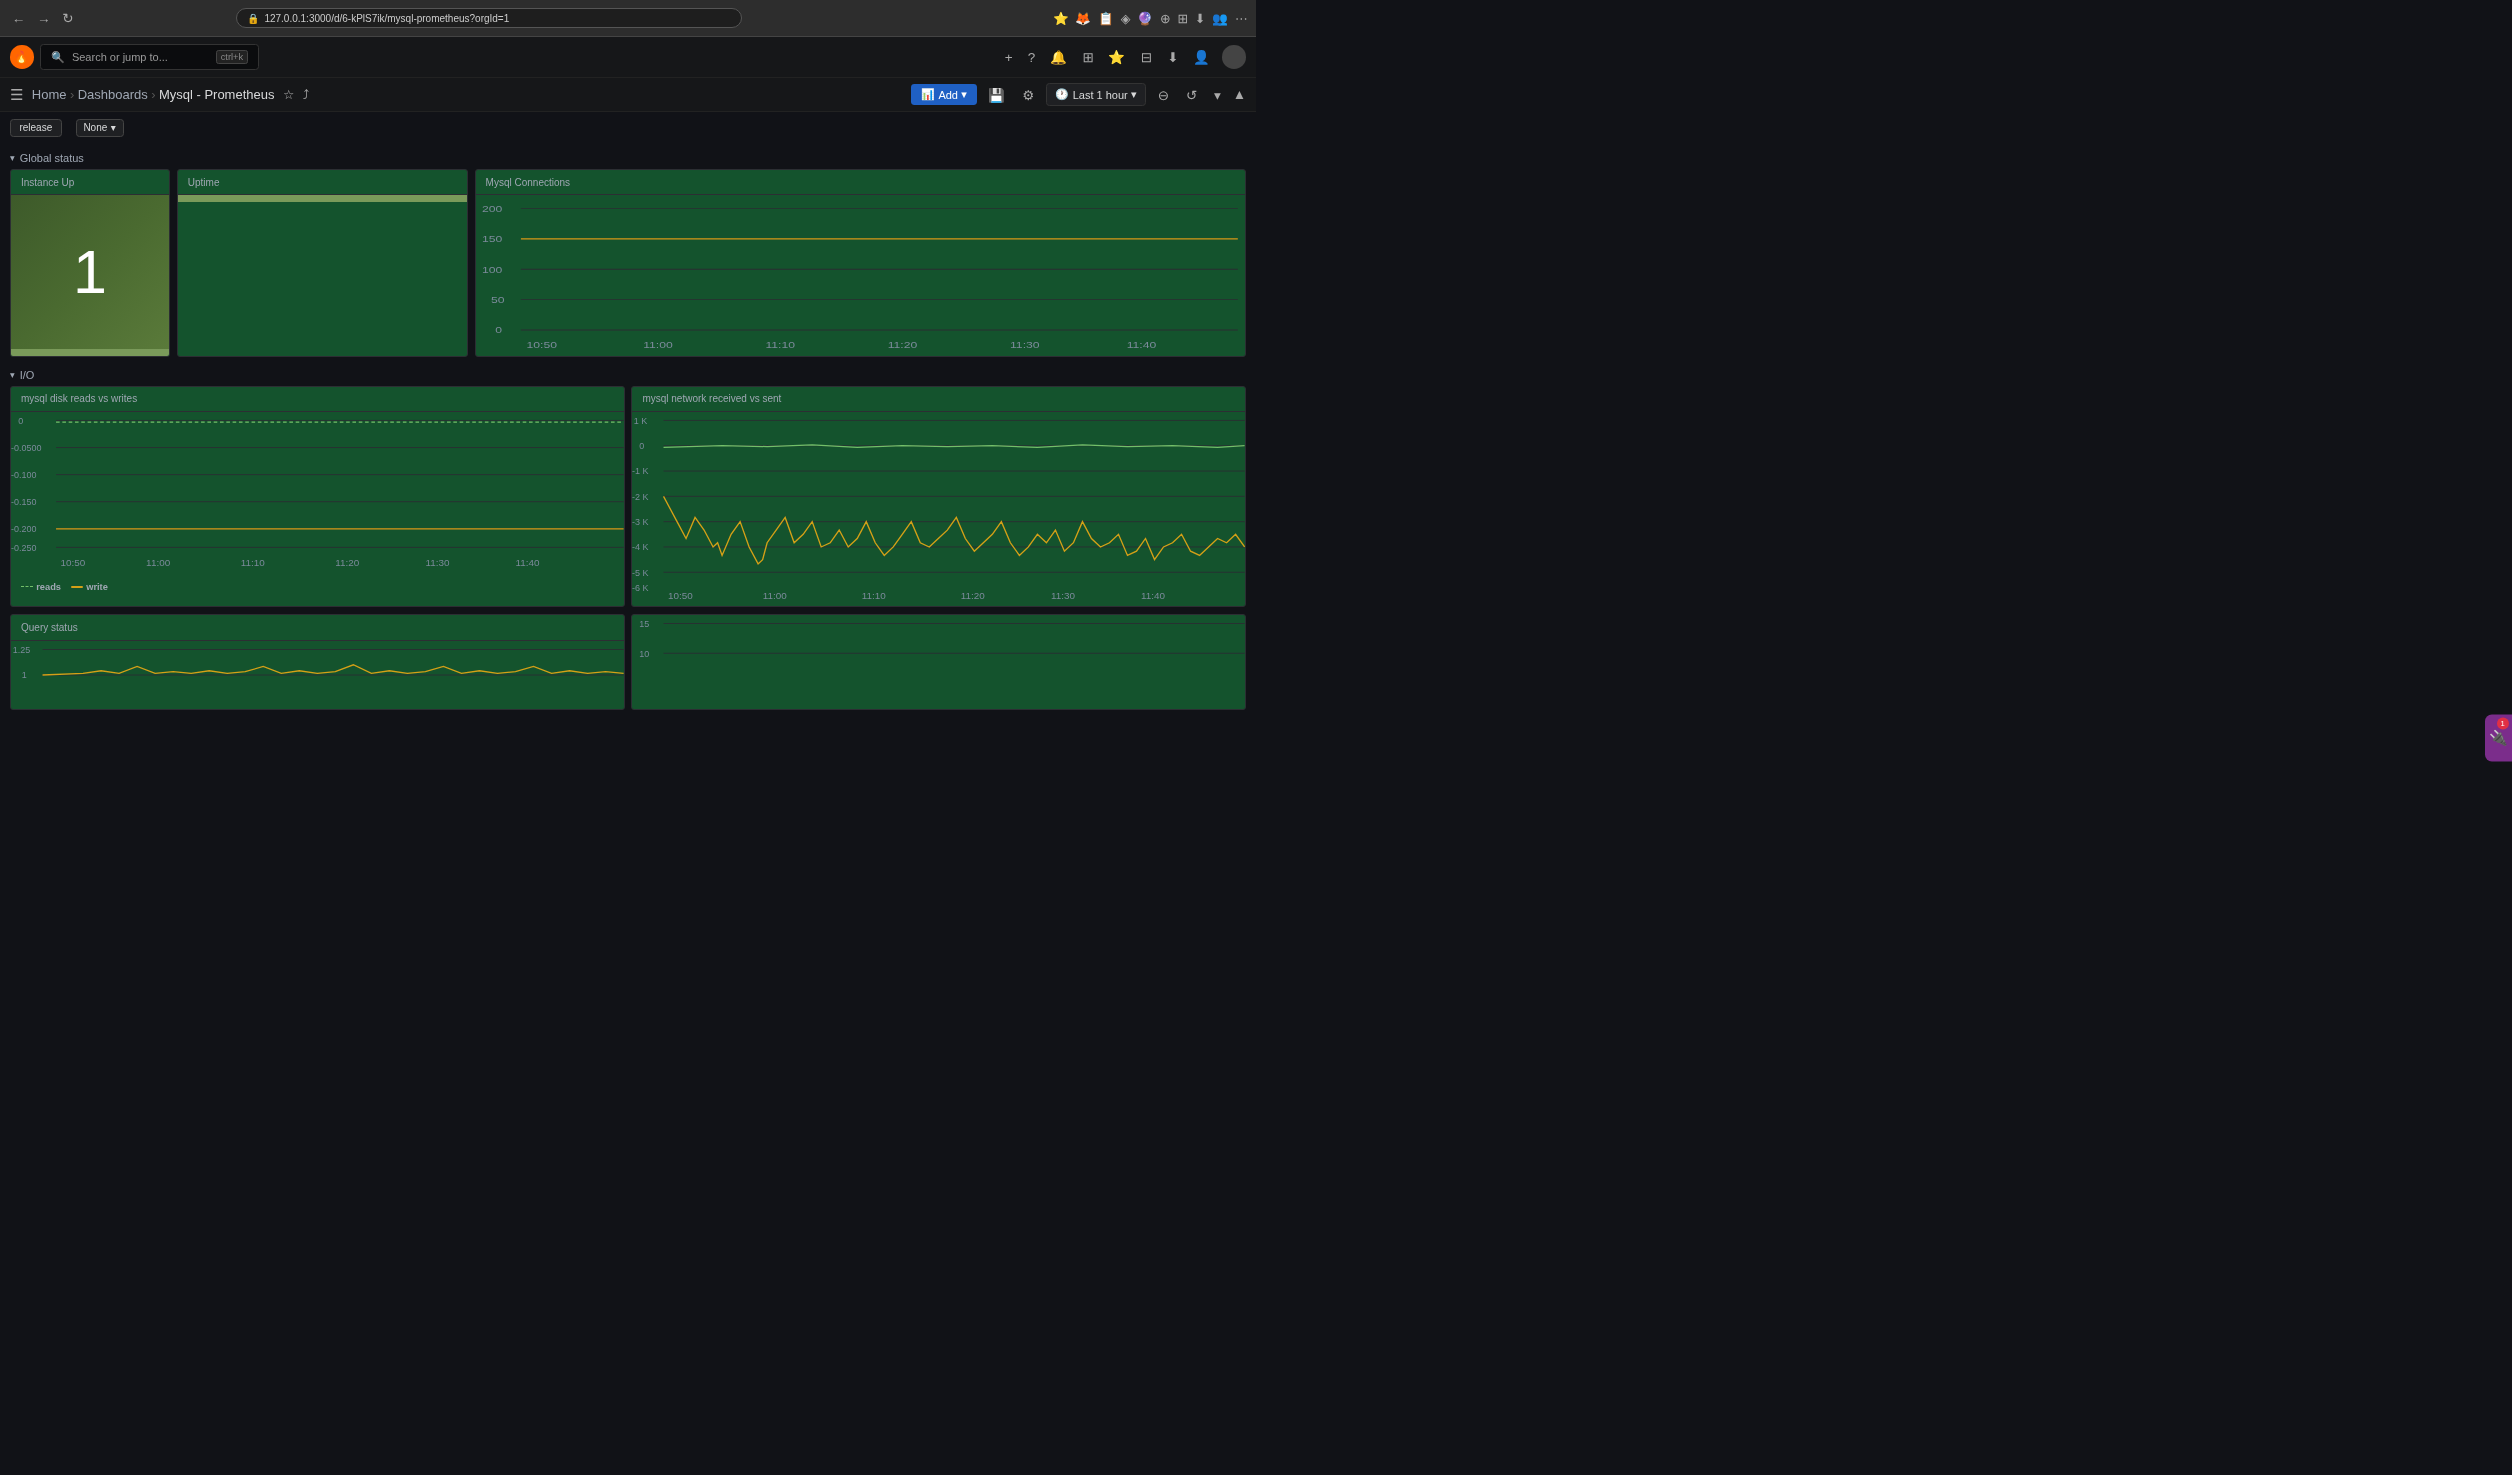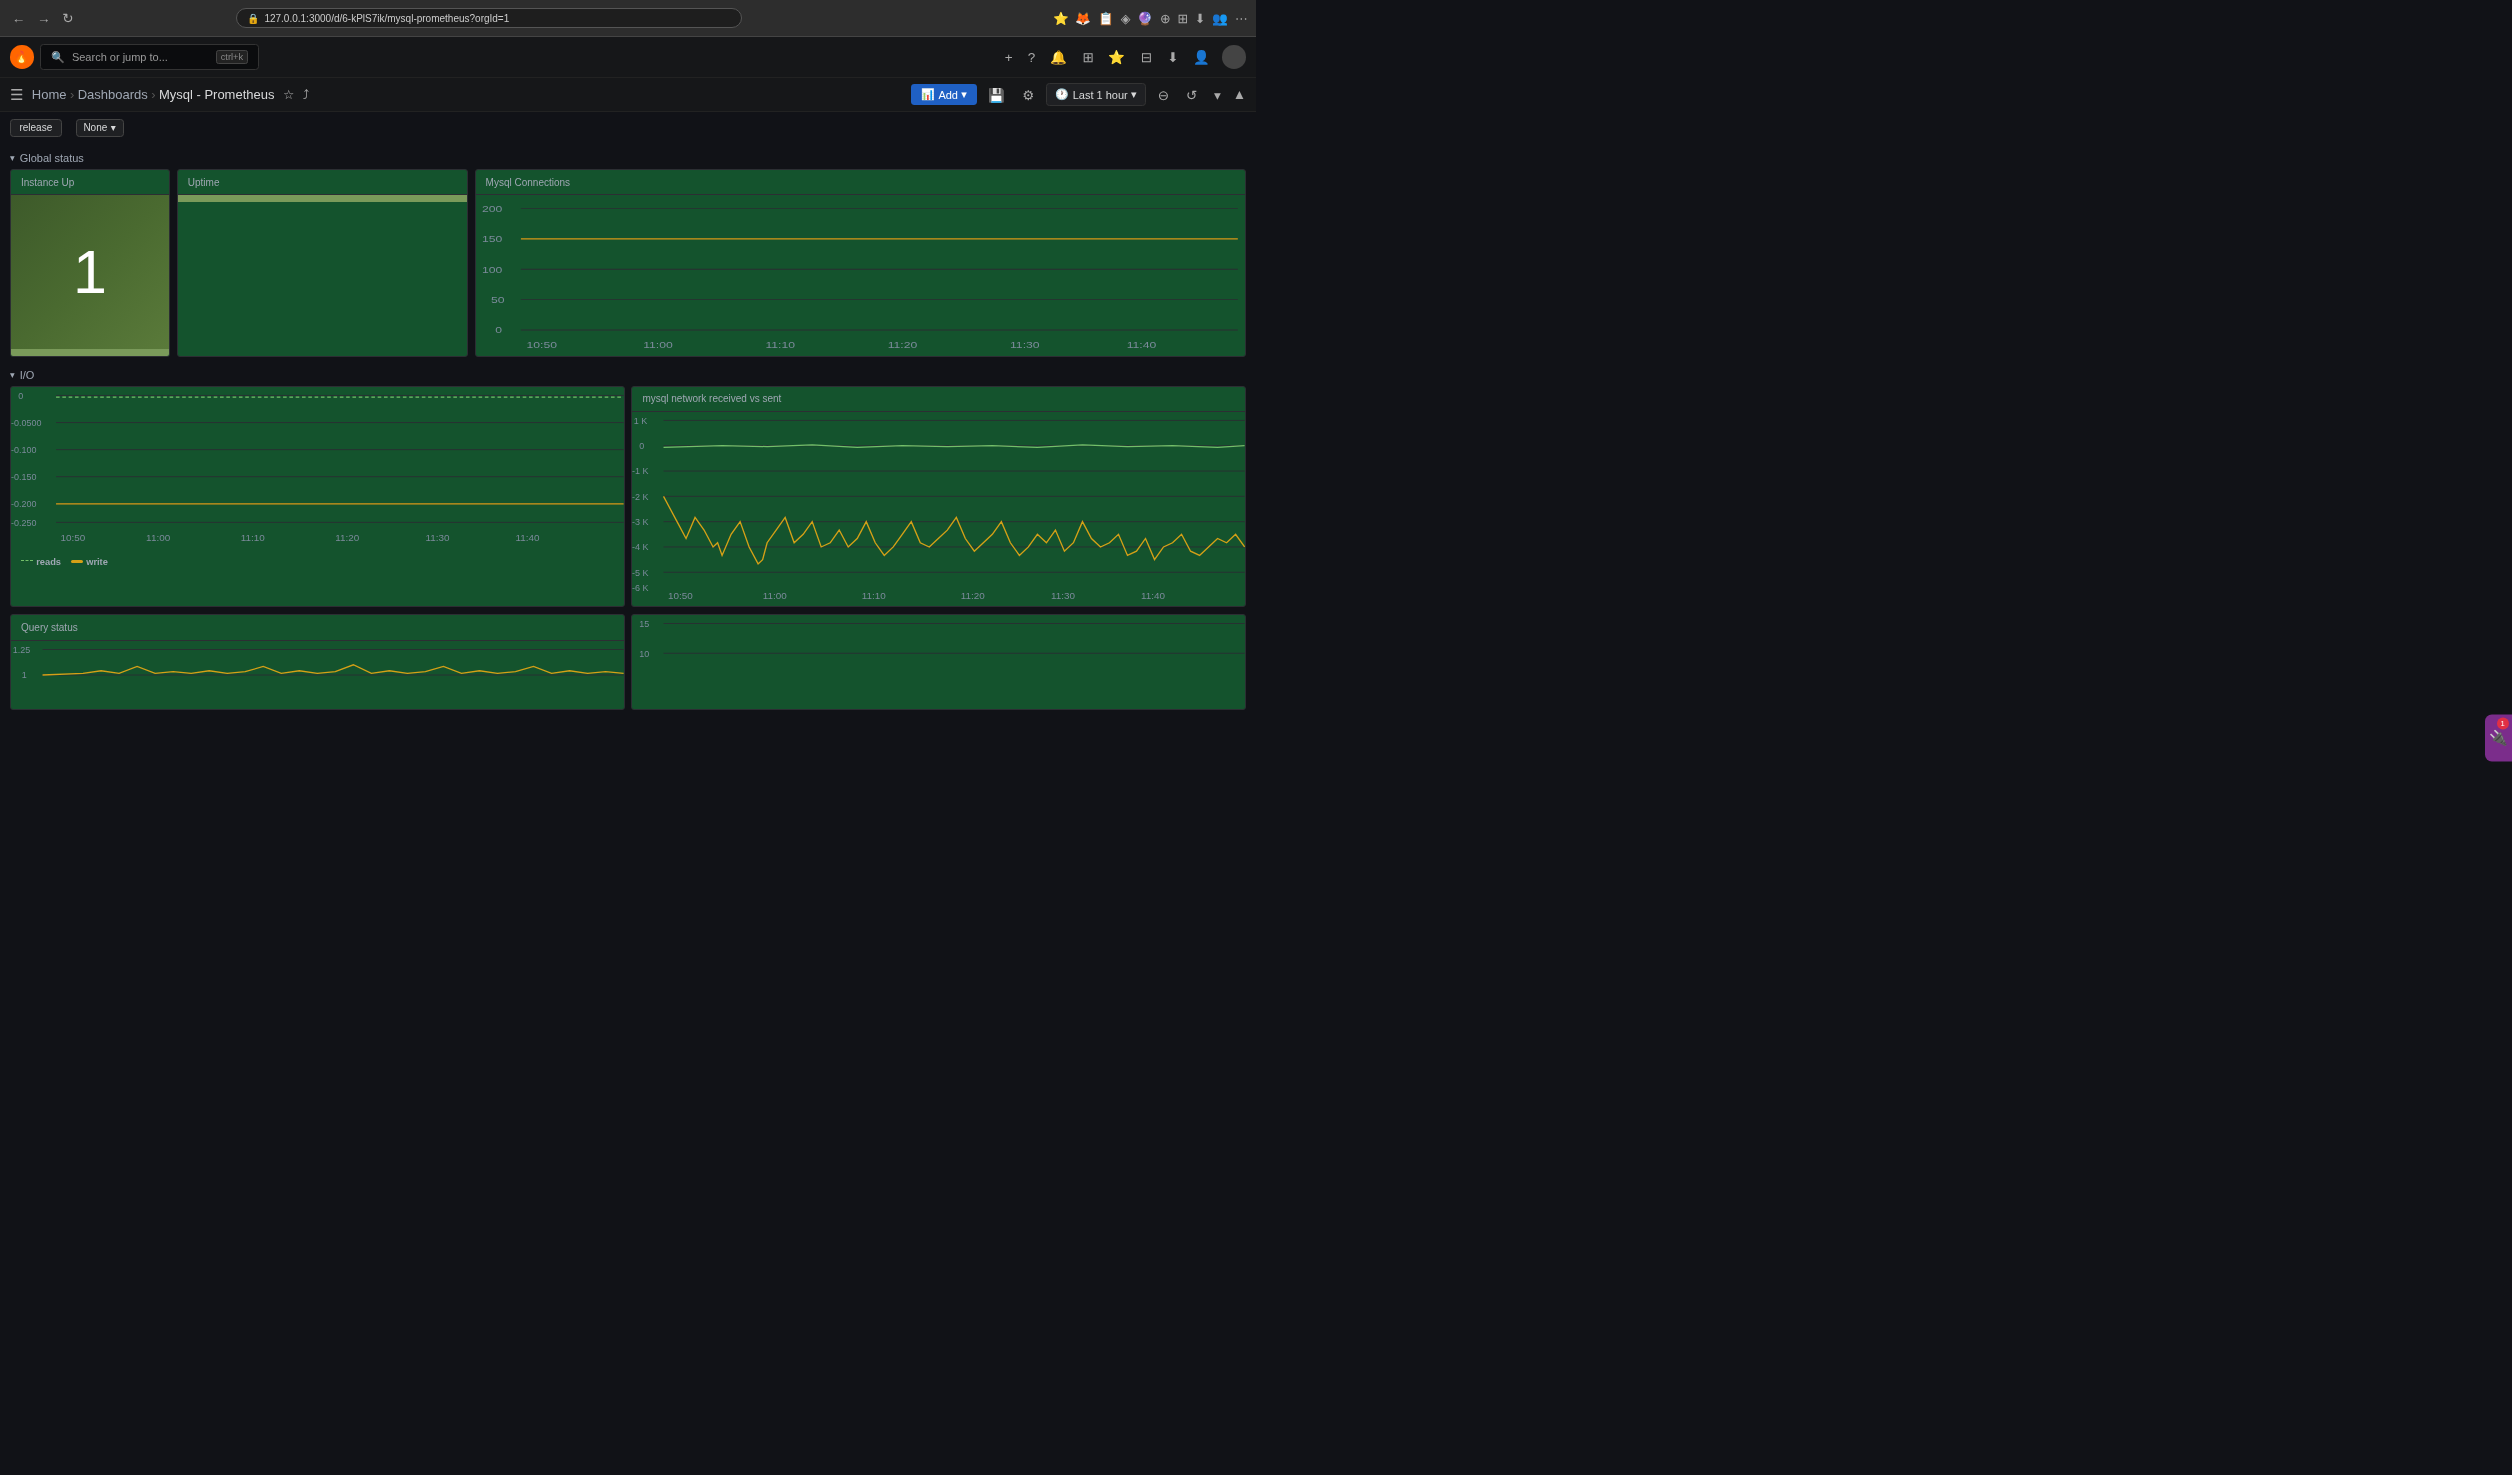--- a/index.html
+++ b/index.html
@@ -222,20 +222,21 @@
   </div>
 
   <div class="section-header">
     <span class="chevron">▾</span>
     <span>I/O</span>
   </div>
 
   <div class="panel-row">
 
     <div class="panel" style="flex:1;">
+      <div class="panel-title">mysql disk reads vs writes</div>
       <svg width="100%" height="165" viewBox="0 0 680 195" preserveAspectRatio="none" style="font-size:13px">
 
         <line x1="50" y1="10" x2="680" y2="10" stroke="#2a2d32" stroke-width="1"></line>
         <line x1="50" y1="42" x2="680" y2="42" stroke="#2a2d32" stroke-width="1"></line>
         <line x1="50" y1="74" x2="680" y2="74" stroke="#2a2d32" stroke-width="1"></line>
         <line x1="50" y1="106" x2="680" y2="106" stroke="#2a2d32" stroke-width="1"></line>
         <line x1="50" y1="138" x2="680" y2="138" stroke="#2a2d32" stroke-width="1"></line>
         <line x1="50" y1="160" x2="680" y2="160" stroke="#2a2d32" stroke-width="1"></line>
 
         <text x="8" y="14" fill="#7b8a9a" font-size="10">0</text>

